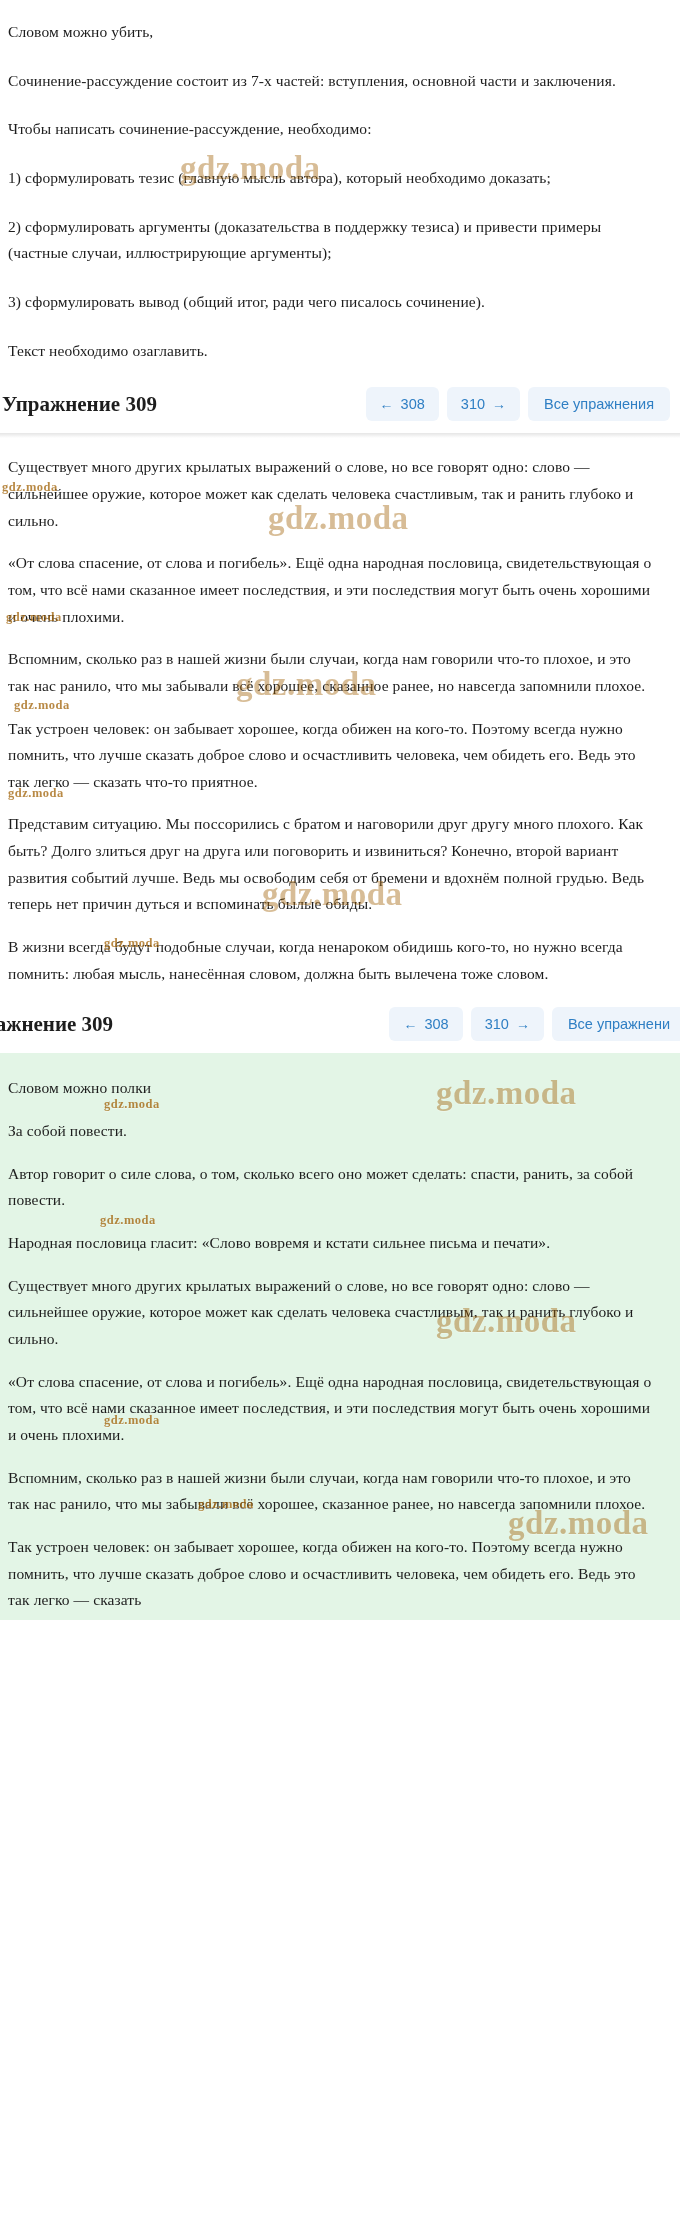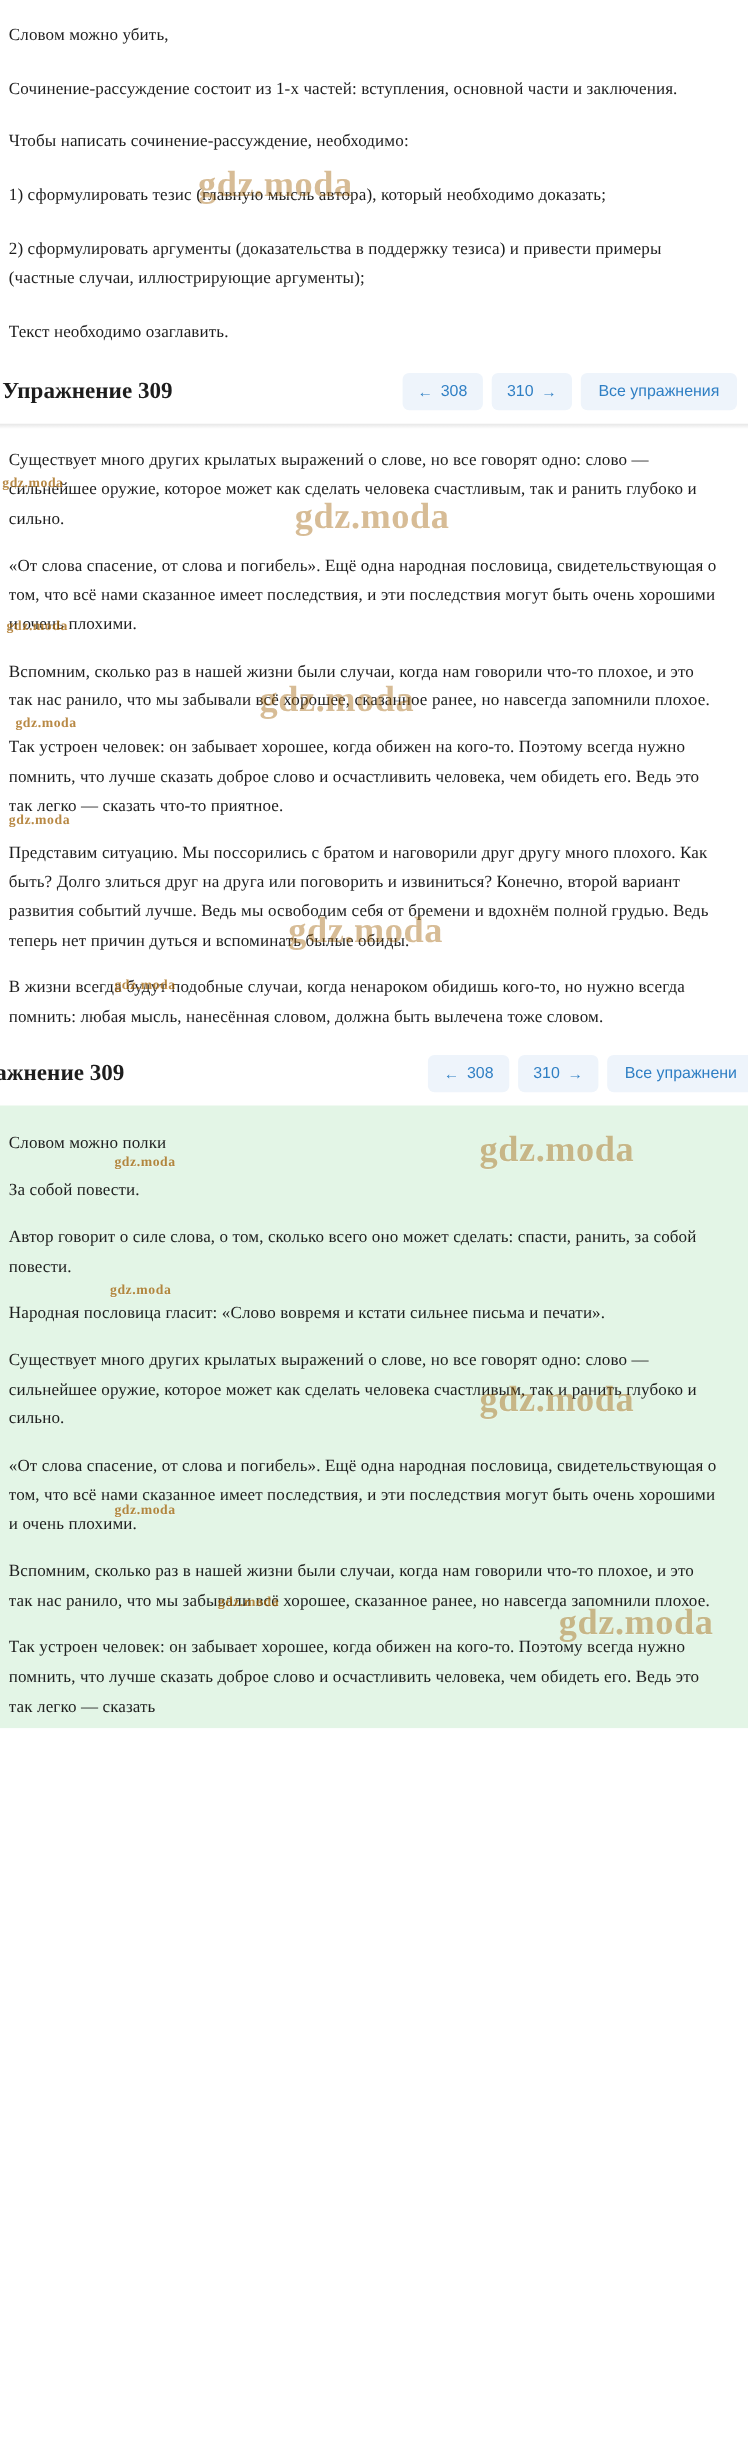--- a/index.html
+++ b/index.html
@@ -81,24 +81,25 @@
 
   .pad { padding-left: 2px; padding-right: 10px; }
 </style>
 </head>
 <body>
 
 <div class="page">
 
   <div class="section-white pad" style="position:relative; padding-top:6px;">
     <p class="para">Словом можно убить,</p>
-    <p class="para">Сочинение-рассуждение состоит из 1-х частей: вступления, основной части и заключения.</p>
+    <p class="para">Сочинение-рассуждение состоит из 7-х частей: вступления, основной части и заключения.</p>
     <p class="para">Чтобы написать сочинение-рассуждение, необходимо:</p>
     <p class="para">1) сформулировать тезис (главную мысль автора), который необходимо доказать;</p>
     <p class="para">2) сформулировать аргументы (доказательства в поддержку тезиса) и привести примеры (частные случаи, иллюстрирующие аргументы);</p>
+    <p class="para">3) сформулировать вывод (общий итог, ради чего писалось сочинение).</p>
     <p class="para">Текст необходимо озаглавить.</p>
 
     <span class="wm big" style="left:180px; top:150px;">gdz.moda</span>
 
     <div class="ex-bar">
       <span class="ex-title">Упражнение 309</span>
       <span class="ex-nav">
         <button class="navbtn">
           <span class="arrow">←</span>
           <span>308</span>

